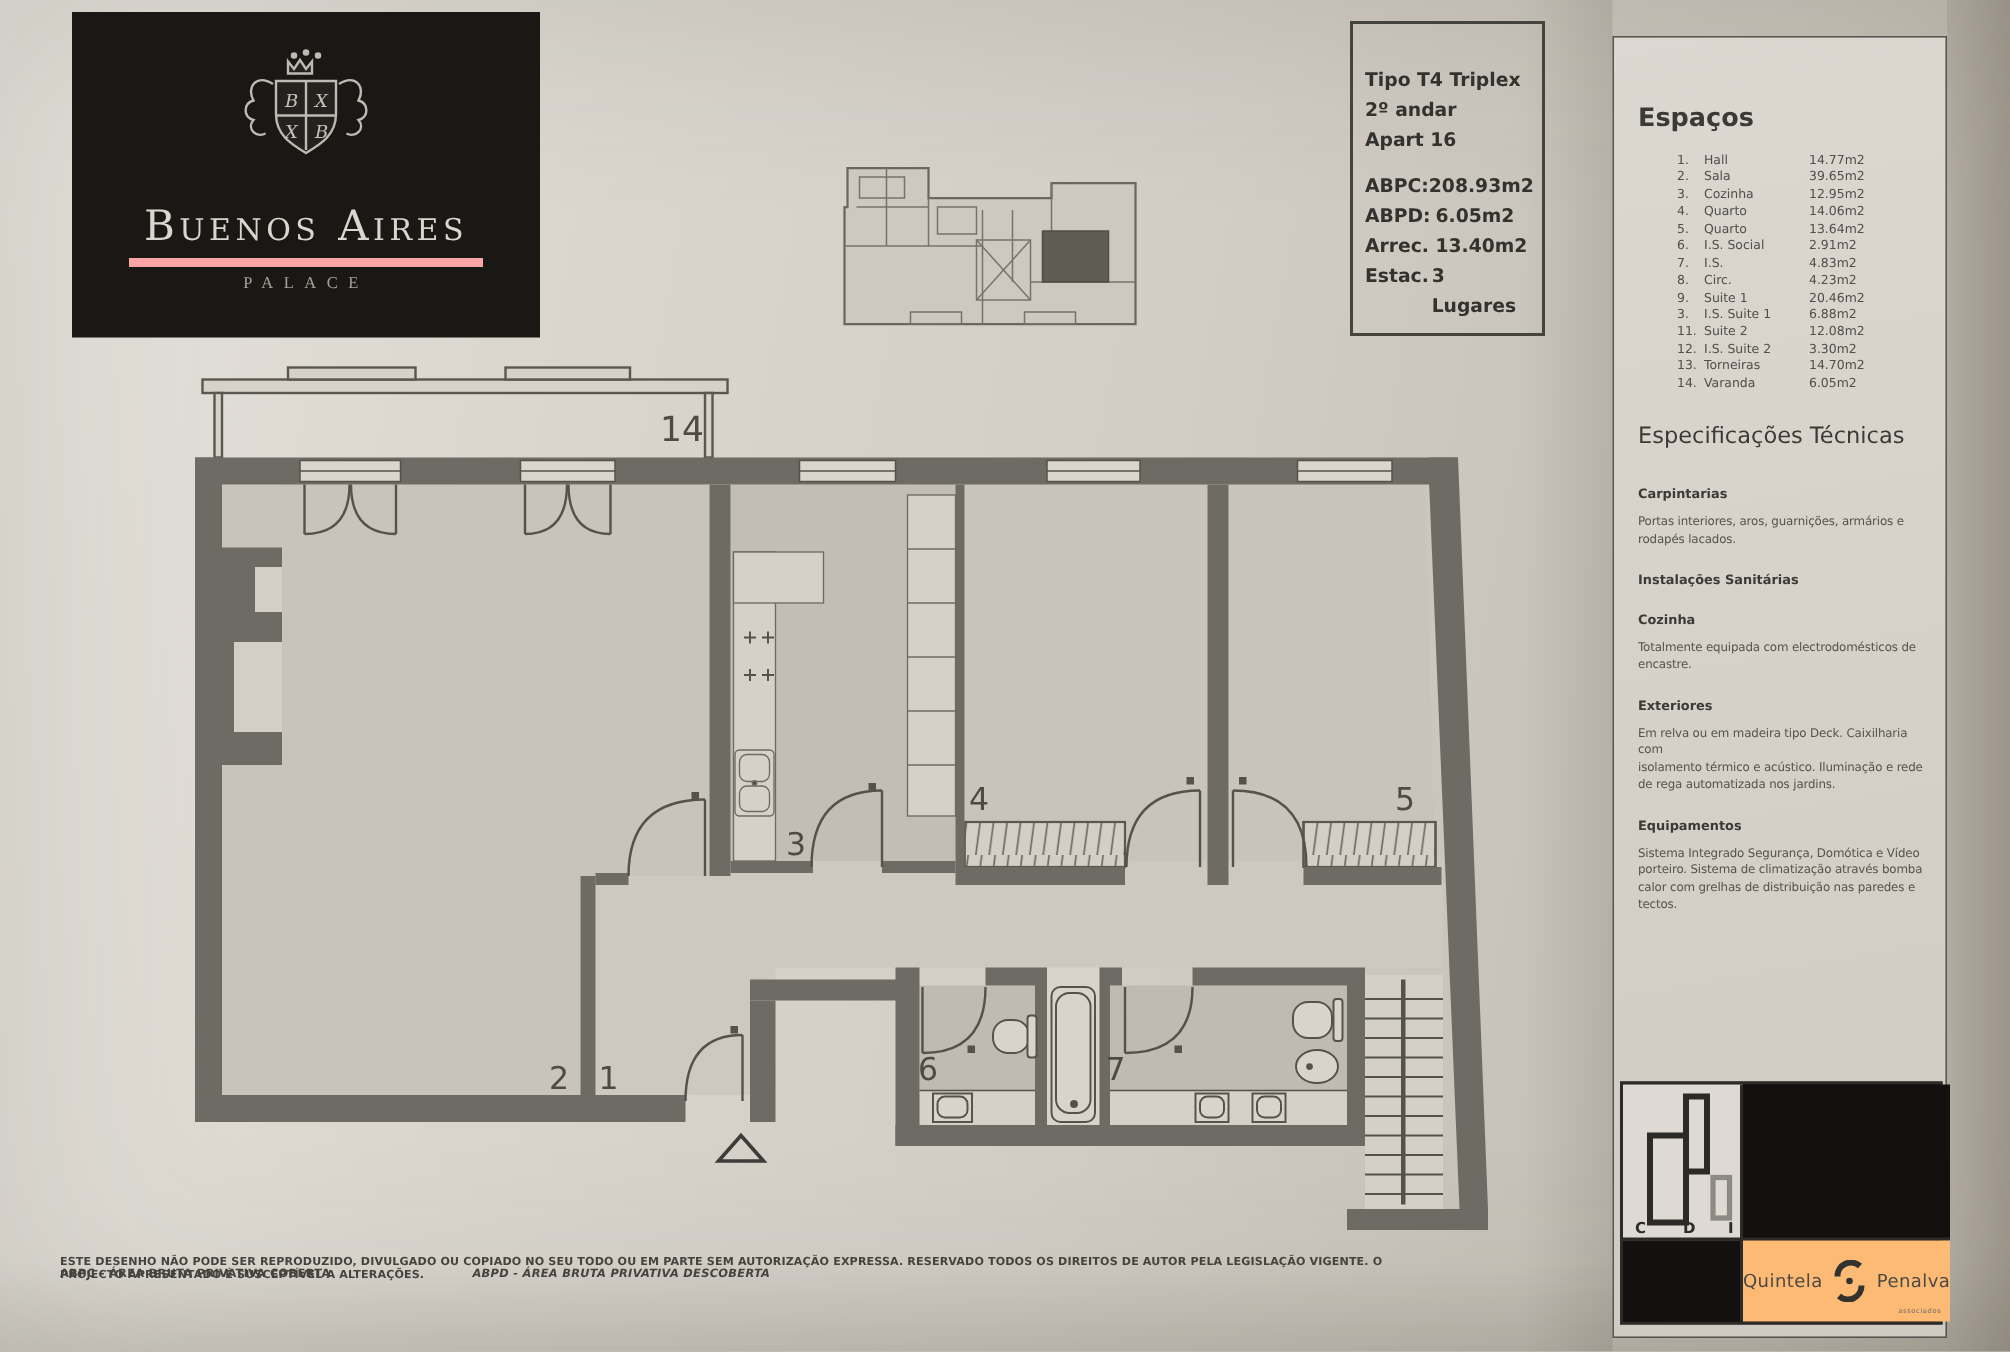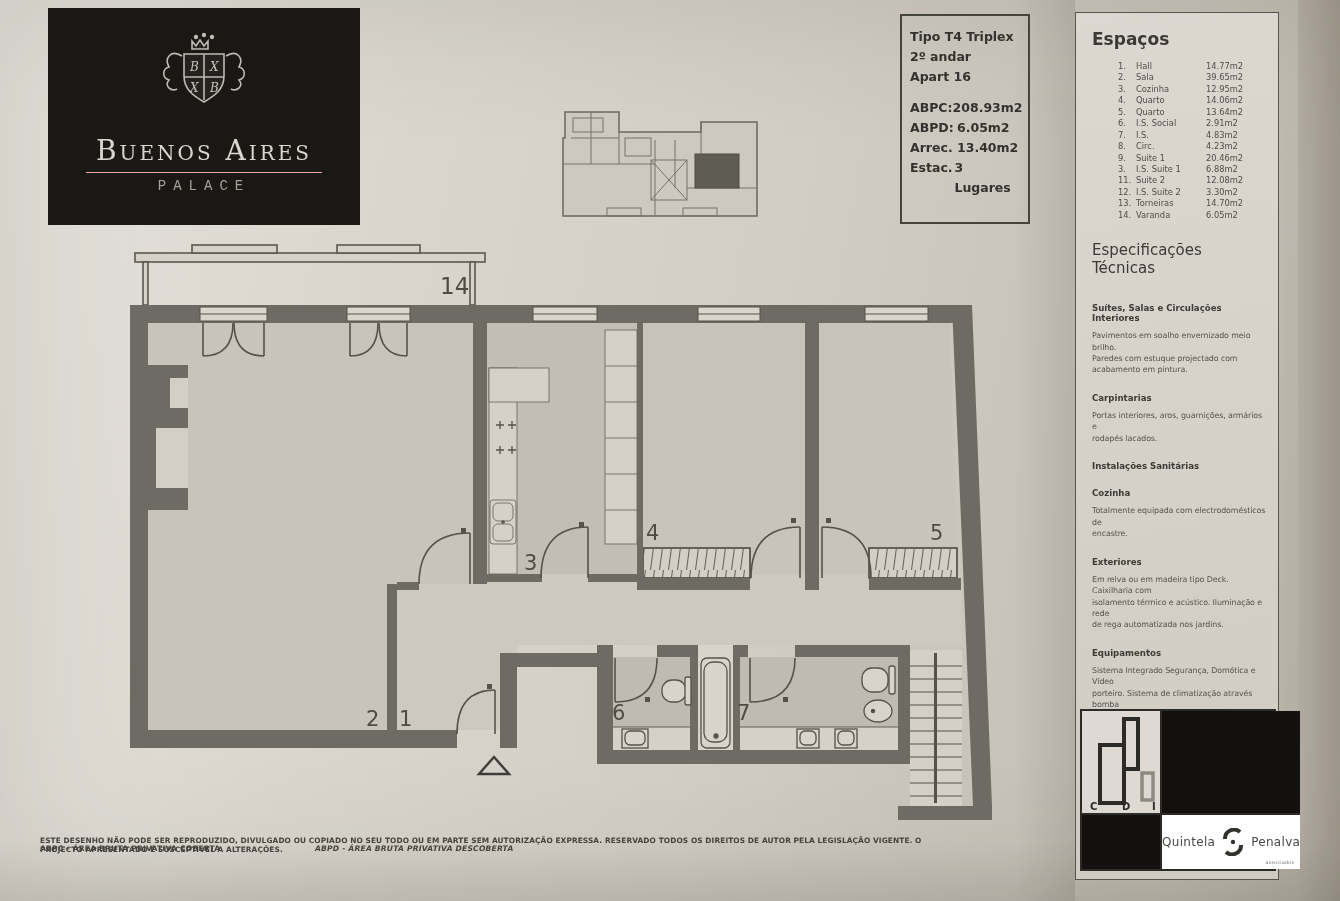--- a/index.html
+++ b/index.html
@@ -12,59 +12,59 @@
        background:linear-gradient(to right,#b7b1a7,#a49d91);}
   .fold{position:absolute;top:0;bottom:0;left:1014px;width:61px;
        background:linear-gradient(to right,rgba(90,85,75,0),rgba(90,85,75,.16));}
   .bottomshade{position:absolute;left:0;right:0;bottom:0;height:60px;
        background:linear-gradient(to bottom,rgba(100,95,85,0),rgba(100,95,85,.14));}
 
   
   .brand{position:absolute;left:48px;top:8px;width:312px;height:217px;background:#191815;
        display:flex;flex-direction:column;align-items:center;}
   .brand-name{font-family:"DejaVu Serif",serif;font-size:28px;letter-spacing:3px;color:#d9d6d0;
-       font-variant:small-caps;margin-top:8px;border-bottom:1px solid #fca5a5;padding:0 10px 5px;}
-  .brand-sub{font-family:Liberation Mono, monospace;font-size:14px;letter-spacing:7px;color:#a5a29a;margin-top:5px;}
+       font-variant:small-caps;margin-top:8px;border-bottom:6px solid #fca5a5;padding:0 10px 5px;}
+  .brand-sub{font-family:Liberation Serif, serif;font-size:11px;letter-spacing:7px;color:#a5a29a;margin-top:5px;}
   .crest{margin-top:22px;}
 
   
   .keyplan{position:absolute;left:555px;top:102px;width:212px;height:124px;}
 
   
   .info-box{position:absolute;left:900px;top:14px;width:130px;height:210px;border:2px solid #45433e;
-       box-sizing:border-box;padding:11px 8px 0;color:#34322e;
+       box-sizing:border-box;padding:27px 8px 0;color:#34322e;
        font-weight:bold;font-size:12.5px;line-height:1.6;}
   .metrics{margin-top:11px;}
   .mrow{display:flex;}
   .mlabel{width:47px;}
 
   
   .plan{position:absolute;left:125px;top:240px;width:875px;height:585px;}
 
   
-  .sidebar{position:absolute;left:1075px;top:12px;width:204px;height:868px;border:1.5px solid #56544e;
+  .sidebar{position:absolute;left:1075px;top:24px;width:223px;height:868px;border:1.5px solid #56544e;
        box-sizing:border-box;background:linear-gradient(170deg,#dcd8d1,#cfcbc2);
-       padding:16px 12px 0 16px;}
+       padding:44px 12px 0 16px;}
   .sb-title{font-weight:bold;font-size:17px;color:#3c3a36;margin-bottom:12px;}
   .sp-list{margin-left:26px;}
   .sp-row{display:flex;font-size:8.3px;line-height:1.38;color:#504e49;}
   .sp-num{width:18px;}
   .sp-name{width:70px;}
   .sb-title2{font-weight:normal;font-size:15px;color:#3c3a36;margin:20px 0 26px;}
   .spec{margin-bottom:17px;}
   .spec h4{font-size:8.6px;color:#3c3a36;margin:0 0 7px;}
   .spec p{font-size:7.9px;line-height:1.45;color:#55534e;white-space:pre-line;margin:0;letter-spacing:-.1px;}
 
   
   .logo-block{position:absolute;left:4px;right:2px;bottom:8px;height:158px;border:2px solid #2c2b28;
        display:grid;grid-template-columns:80px 1fr;grid-template-rows:104px 1fr;background:#12110f;}
   .cell-cdi{background:#dedad3;border-right:2px solid #2c2b28;border-bottom:2px solid #2c2b28;}
   .cell-tr{background:#12110f;border-bottom:2px solid #2c2b28;}
   .cell-bl{background:#12110f;border-right:2px solid #2c2b28;}
-  .cell-qp{background:#ffffff;position:relative;display:flex;align-items:center;justify-content:center;gap:5px;}
+  .cell-qp{background:#fdba74;position:relative;display:flex;align-items:center;justify-content:center;gap:5px;}
   .qp-name{font-size:12px;color:#4b4945;letter-spacing:.3px;}
   .qp-sub{position:absolute;right:6px;bottom:4px;font-size:4.5px;color:#6d6b65;letter-spacing:.4px;}
 
   
   .leg{position:absolute;top:844px;font-size:7.6px;font-weight:bold;color:#45433e;letter-spacing:.2px;}
   .leg1{left:40px;}
   .leg2{left:315px;font-style:italic;}
   .disc{position:absolute;left:40px;top:836px;width:890px;font-size:7.4px;font-weight:bold;
         color:#45433e;letter-spacing:.1px;}
 </style>
@@ -425,26 +425,20 @@
     <div class="sp-row">
         <span class="sp-num">14.</span>
         <span class="sp-name">Varanda</span>
         <span class="sp-area">6.05m2</span>
       </div>
   </div>
 
   <div class="sb-title2">Especificações Técnicas</div>
 
   <div class="spec">
-    <h4>Suítes, Salas e Circulações Interiores</h4>
-    <p>Pavimentos em soalho envernizado meio brilho.
-Paredes com estuque projectado com
-acabamento em pintura.</p>
-  </div>
-  <div class="spec">
     <h4>Carpintarias</h4>
     <p>Portas interiores, aros, guarnições, armários e
 rodapés lacados.</p>
   </div>
   <div class="spec">
     <h4>Instalações Sanitárias</h4>
   </div>
   <div class="spec">
     <h4>Cozinha</h4>
     <p>Totalmente equipada com electrodomésticos de

